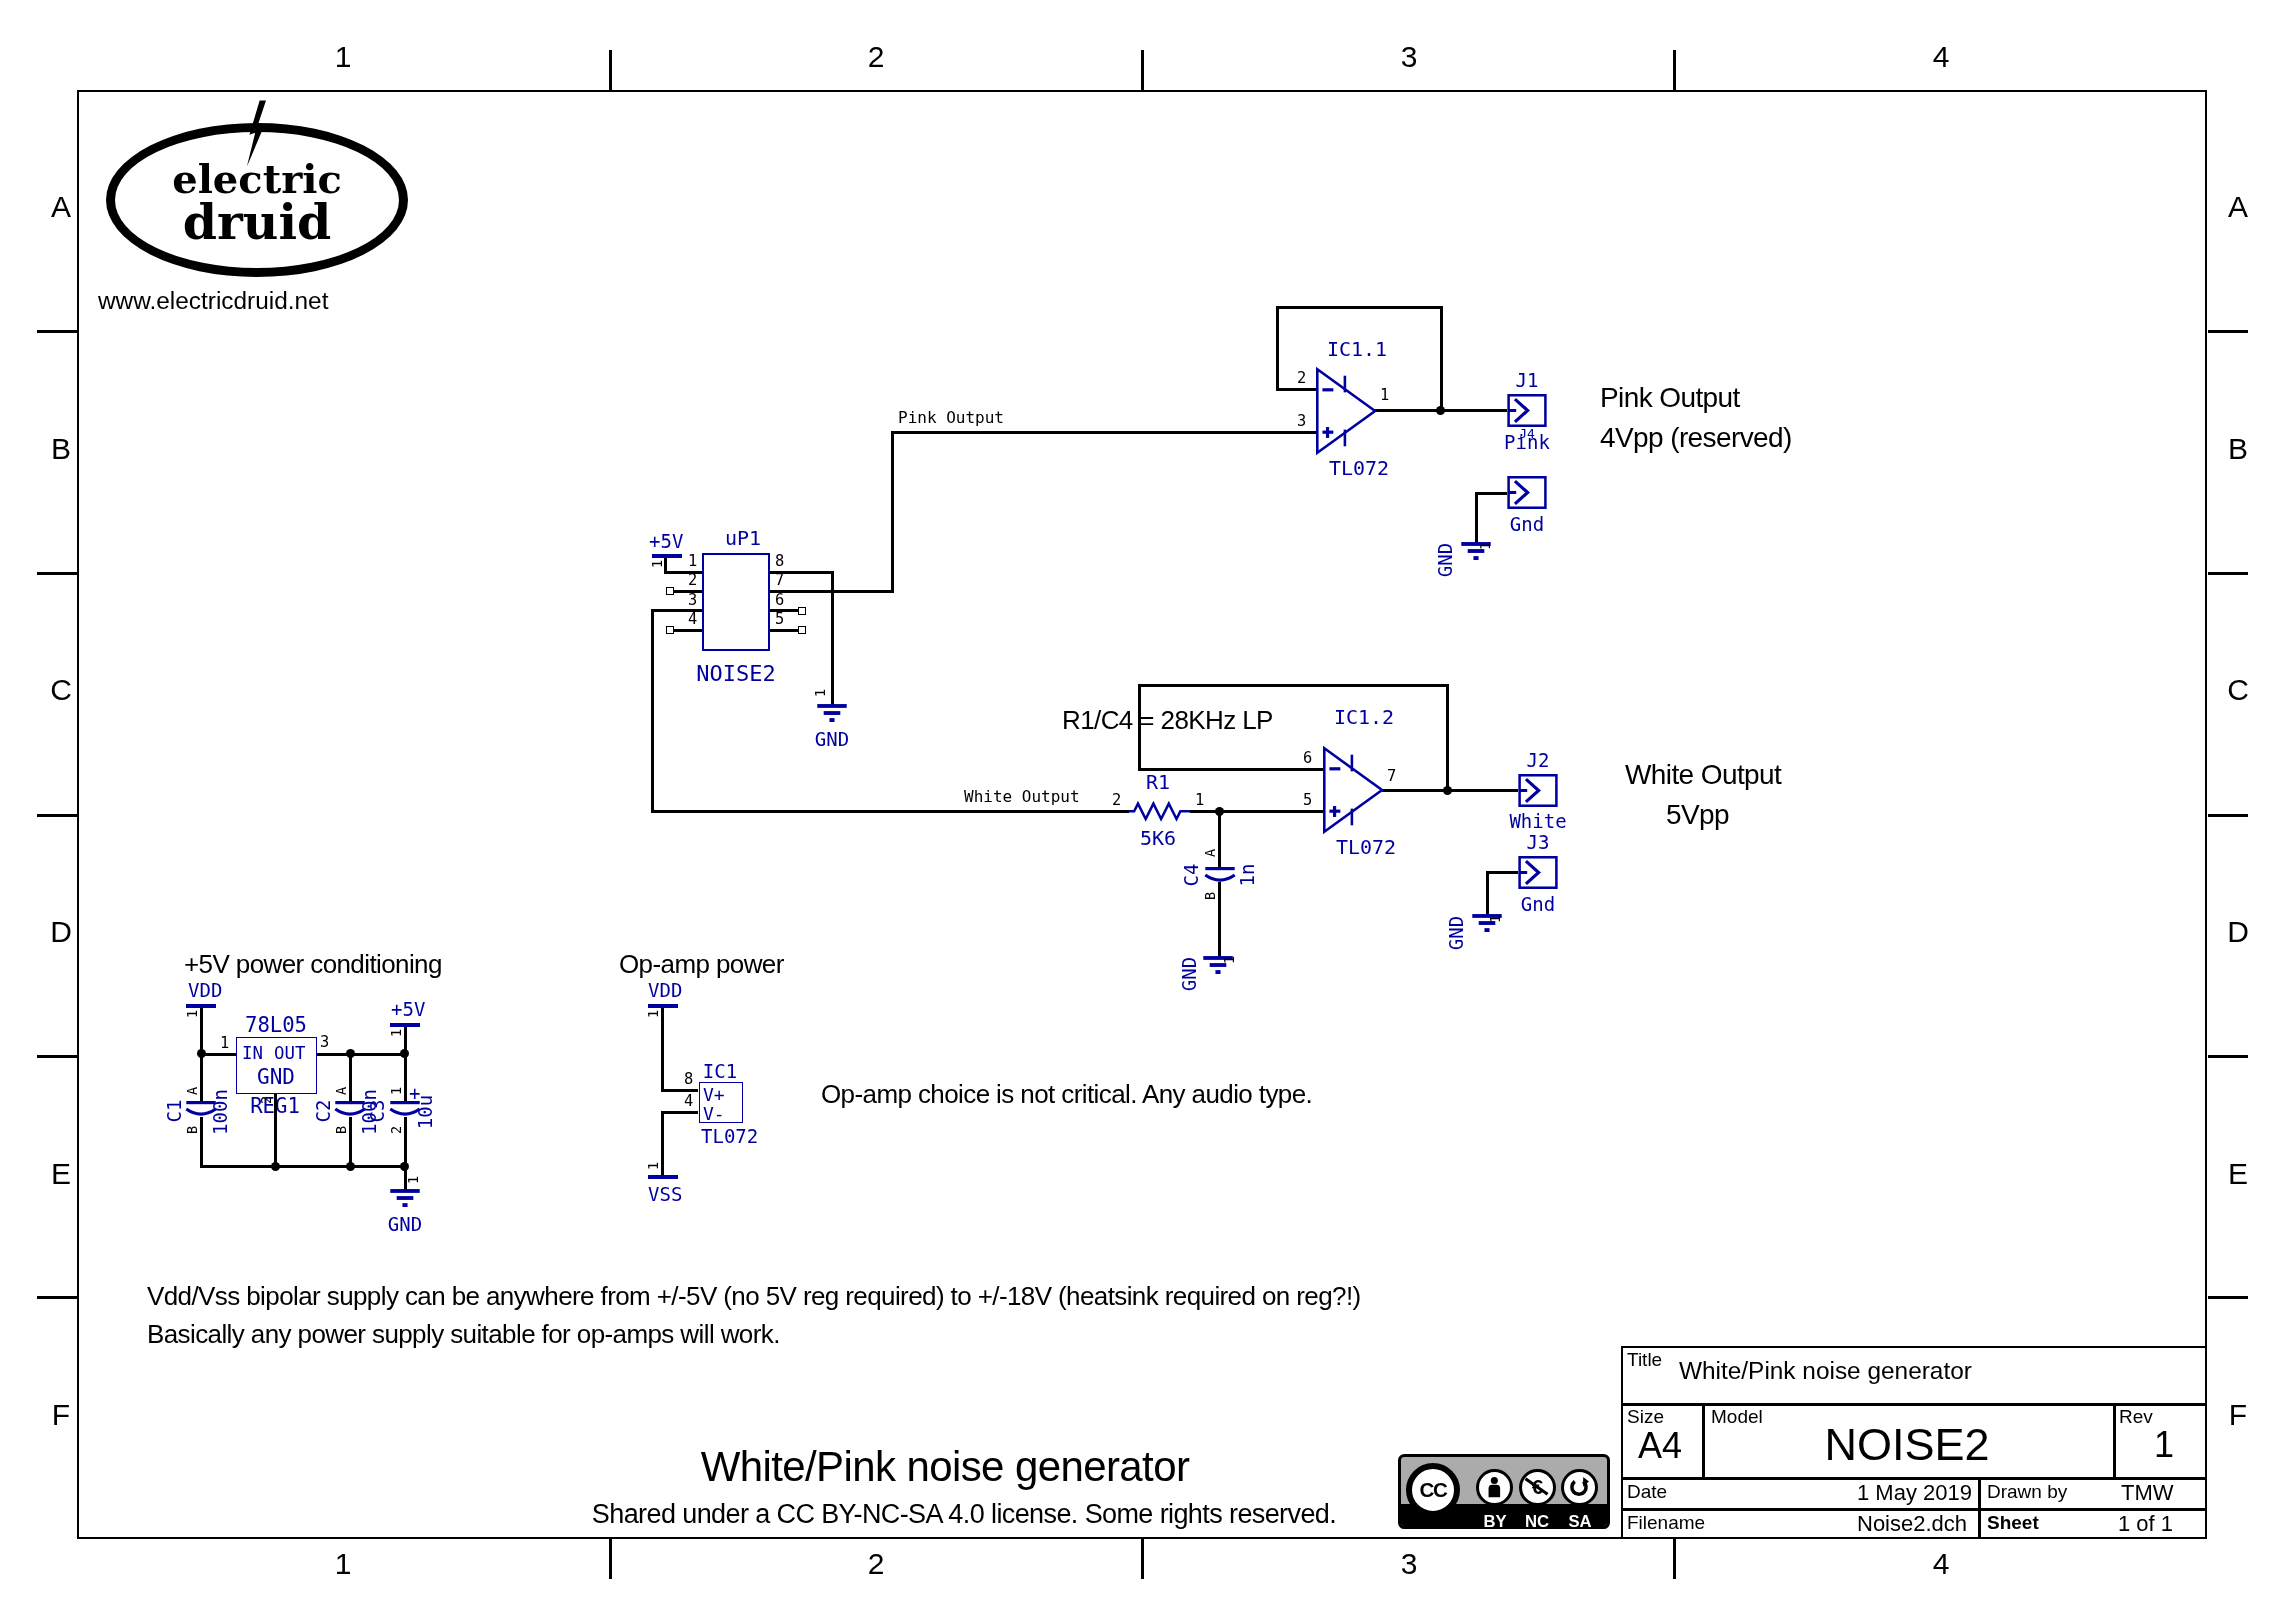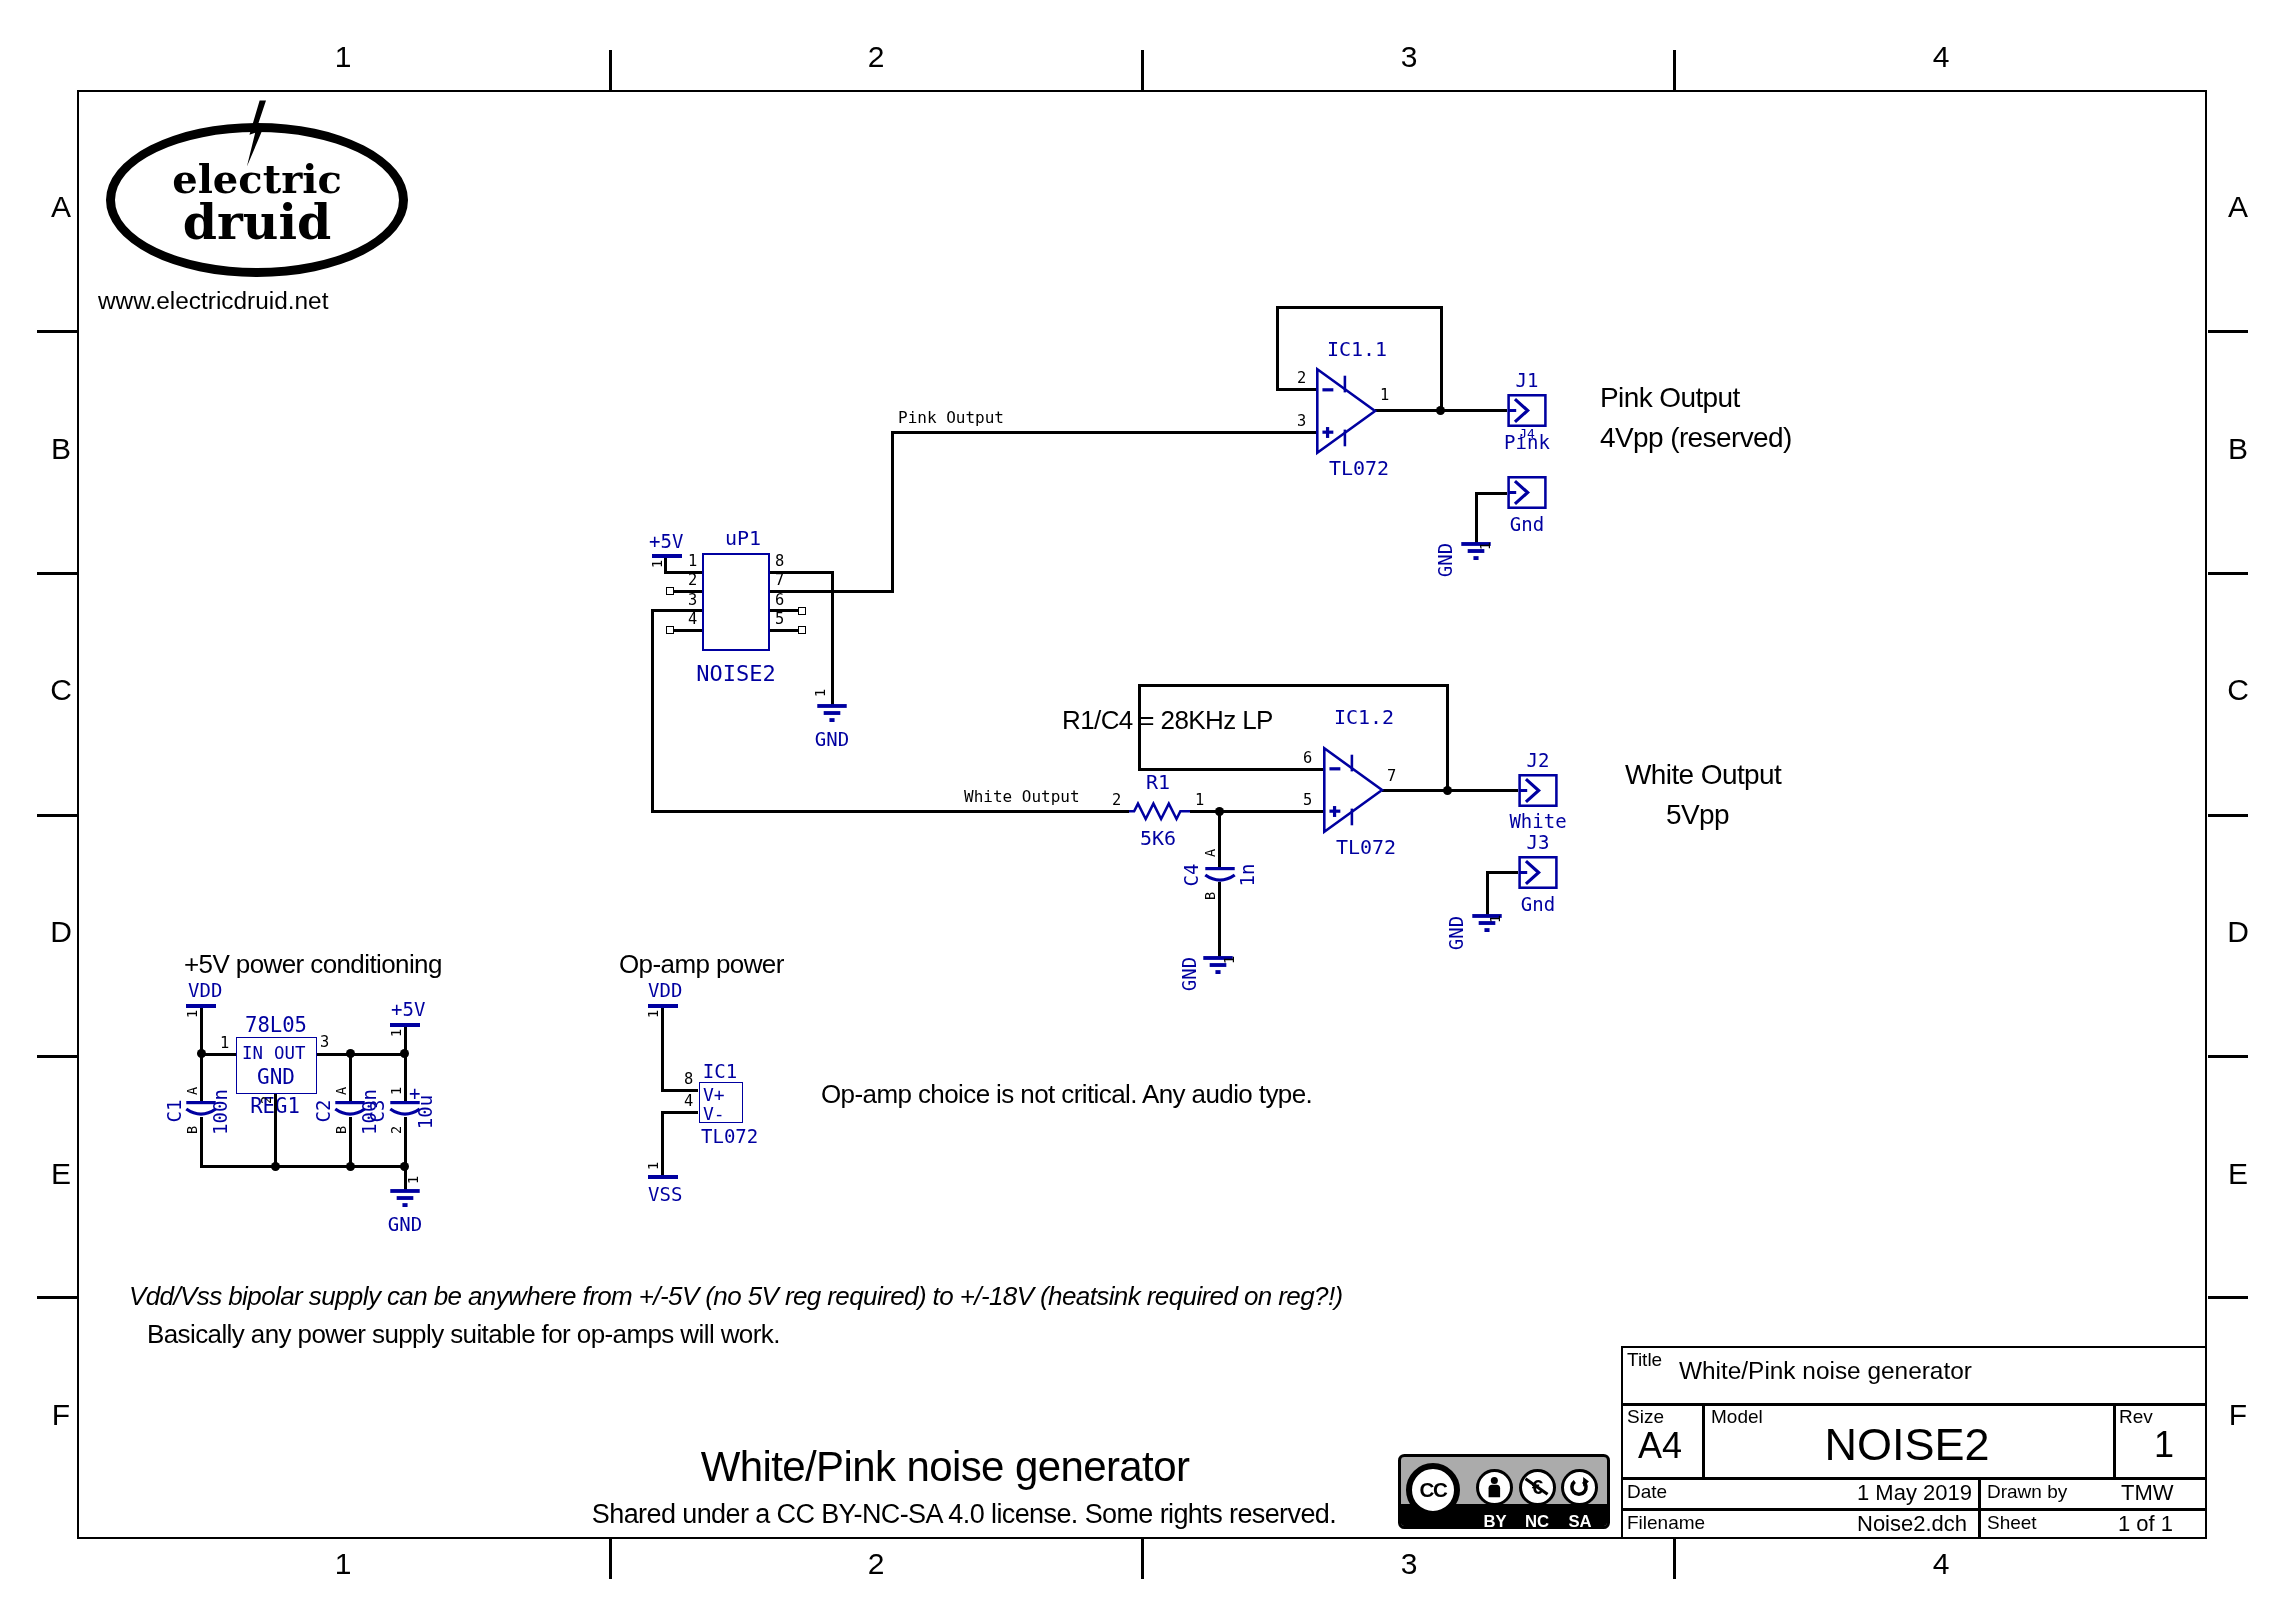--- a/index.html
+++ b/index.html
@@ -306,21 +306,21 @@
   <div class="box" style="left:699px;top:1082px;width:44px;height:41px;border-width:1.9px;"></div>
   <div class="lbl ref cx" style="left:720px;top:1062px;font-size:19px;">IC1</div>
   <div class="lbl ref" style="left:703px;top:1086px;font-size:18px;">V+</div>
   <div class="lbl ref" style="left:703px;top:1105px;font-size:18px;">V-</div>
   <div class="lbl ref" style="left:701px;top:1127px;font-size:19px;">TL072</div>
   <div class="pwrbar" style="left:648px;top:1175px;"></div>
   <div class="lbl tiny1 rot" style="left:654px;top:1166px;">1</div>
   <div class="lbl ref" style="left:648px;top:1185px;font-size:19px;">VSS</div>
   <div class="lbl note" style="left:821px;top:1081px;">Op-amp choice is not critical. Any audio type.</div>
 
-  <div class="lbl note" style="left:129px;top:1283px;font-style:italic;">Vdd/Vss bipolar supply can be anywhere from +/-5V (no 5V reg required) to +/-18V (heatsink required on reg?!)</div>
+  <div class="lbl note" style="left:147px;top:1283px;">Vdd/Vss bipolar supply can be anywhere from +/-5V (no 5V reg required) to +/-18V (heatsink required on reg?!)</div>
   <div class="lbl note" style="left:147px;top:1321px;">Basically any power supply suitable for op-amps will work.</div>
 
   <div class="lbl cx" style="left:945px;top:1446px;font-size:42px;letter-spacing:-0.6px;">White/Pink noise generator</div>
   <div class="lbl cx" style="left:964px;top:1501px;font-size:27px;letter-spacing:-0.6px;">Shared under a CC BY-NC-SA 4.0 license. Some rights reserved.</div>
 
   <div id="ccbadge">
     <div class="strip"></div>
     <span class="cclab" style="left:94px;">BY</span>
     <span class="cclab" style="left:136px;">NC</span>
     <span class="cclab" style="left:179px;">SA</span>
@@ -359,21 +359,21 @@
   <div class="lbl tb-lab" style="left:1711px;top:1407px;">Model</div>
   <div class="lbl cx" style="left:1907px;top:1422px;font-size:45px;">NOISE2</div>
   <div class="lbl tb-lab" style="left:2119px;top:1407px;">Rev</div>
   <div class="lbl" style="left:2154px;top:1427px;font-size:36px;">1</div>
   <div class="lbl tb-lab" style="left:1627px;top:1482px;">Date</div>
   <div class="lbl tb-val" style="left:1857px;top:1482px;">1 May 2019</div>
   <div class="lbl tb-lab" style="left:1987px;top:1482px;">Drawn by</div>
   <div class="lbl tb-val" style="left:2121px;top:1482px;">TMW</div>
   <div class="lbl tb-lab" style="left:1627px;top:1513px;">Filename</div>
   <div class="lbl tb-val" style="left:1857px;top:1513px;">Noise2.dch</div>
-  <div class="lbl tb-lab" style="left:1987px;top:1513px;">Sheet</div>
+  <div class="lbl tb-lab" style="left:1987px;top:1513px;font-weight:bold;">Sheet</div>
   <div class="lbl tb-val" style="left:2118px;top:1513px;">1 of 1</div>
 
 <span class="frameletter" style="left: 61px; top: 207px;">A</span>
     <span class="frameletter" style="left: 2238px; top: 207px;">A</span>
     <span class="frameletter" style="left: 61px; top: 449px;">B</span>
     <span class="frameletter" style="left: 2238px; top: 449px;">B</span>
     <span class="frameletter" style="left: 61px; top: 690px;">C</span>
     <span class="frameletter" style="left: 2238px; top: 690px;">C</span>
     <span class="frameletter" style="left: 61px; top: 932px;">D</span>
     <span class="frameletter" style="left: 2238px; top: 932px;">D</span>

